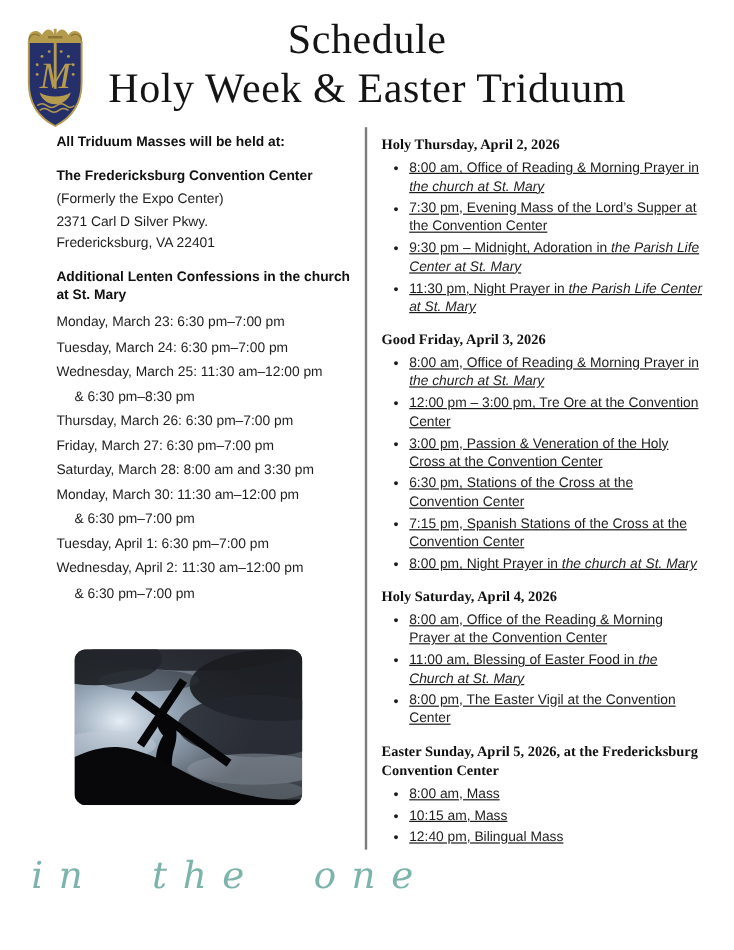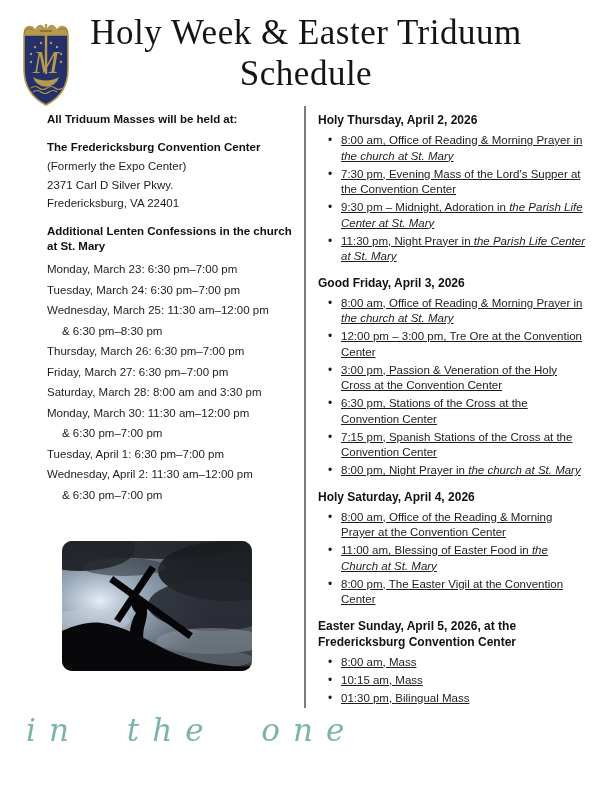--- a/index.html
+++ b/index.html
@@ -24,21 +24,21 @@
   .conf-head{margin:13px 0 9px 0;line-height:15px;}
   .sched{margin:0;}
   .sched-line{margin:0 0 7.5px 0;line-height:13px;}
   .sched-line.indent{padding-left:15px;}
   
   .photo{position:absolute;left:62px;top:541px;width:190px;height:130px;
     border-radius:10px;overflow:hidden;}
   .photo svg{display:block;}
   
   .right-col{position:absolute;left:318px;top:112px;width:268px;font-size:11.5px;}
-  .sec-head{margin:0 0 5px 0;font-size:12px;font-weight:bold;color:#111;line-height:16px;}
+  .sec-head{margin:0 0 5px 0;font-size:12px;font-weight:bold;color:#111;line-height:16px;font-family:Liberation Serif, serif;}
   .section{margin-bottom:10px;}
   .section ul{list-style:none;margin:0;padding:0;}
   .section li{position:relative;padding-left:23px;line-height:15.5px;margin-bottom:2.5px;text-decoration:underline;}
   .section li::before{content:"\2022";position:absolute;left:10px;top:0;font-size:12px;}
   .em{font-style:italic;}
   
   .script-line{position:absolute;font-family:"DejaVu Serif",serif;font-style:italic;
     font-size:31px;letter-spacing:13px;word-spacing:22px;color:#7cb4ab;white-space:nowrap;}
   .script-1{left:26px;top:712px;}
   .script-2{left:52px;top:784px;}
@@ -72,22 +72,22 @@
           <circle cx="43" cy="42" r="1.2"></circle>
       </g>
 
       <path d="M15,57 A13.5,13.5 0 0 0 41,57 A17,9.5 0 0 1 15,57 Z" fill="#b59b4e"></path>
 
       <path d="M13,68 Q17,65 21,68 T29,68 T37,68 T44,68 M15,72 Q19,69 23,72 T31,72 T39,72" fill="none" stroke="#b59b4e" stroke-width="1.2"></path>
     </svg>
   </div>
 
   <div class="title">
+    <div>Schedule</div>
     <div>Holy Week &amp; Easter Triduum</div>
-    <div>Schedule</div>
   </div>
 
   <div class="divider"></div>
 
   <div class="left-col">
     <p class="intro b">All Triduum Masses will be held at:</p>
     <p class="venue-name b">The Fredericksburg Convention Center</p>
     <p class="addr">(Formerly the Expo Center)</p>
     <p class="addr">2371 Carl D Silver Pkwy.</p>
     <p class="addr">Fredericksburg, VA 22401</p>
@@ -189,21 +189,21 @@
           <li><span>8:00 pm, The Easter Vigil at the Convention Center</span></li>
         </ul>
     </div>
 
     <div class="section">
       <h3 class="sec-head">Easter Sunday, April 5, 2026, at the Fredericksburg Convention Center</h3>
       <ul>
 
       <li><span>8:00 am, Mass</span></li>
           <li><span>10:15 am, Mass</span></li>
-          <li><span>01:30 pm, Bilingual Mass</span></li>
+          <li><span>12:40 pm, Bilingual Mass</span></li>
         </ul>
     </div>
 
   </div>
 
   <div class="script-line script-1">in the one</div>
   <div class="script-line script-2">we are one</div>
 
 </div>
 

